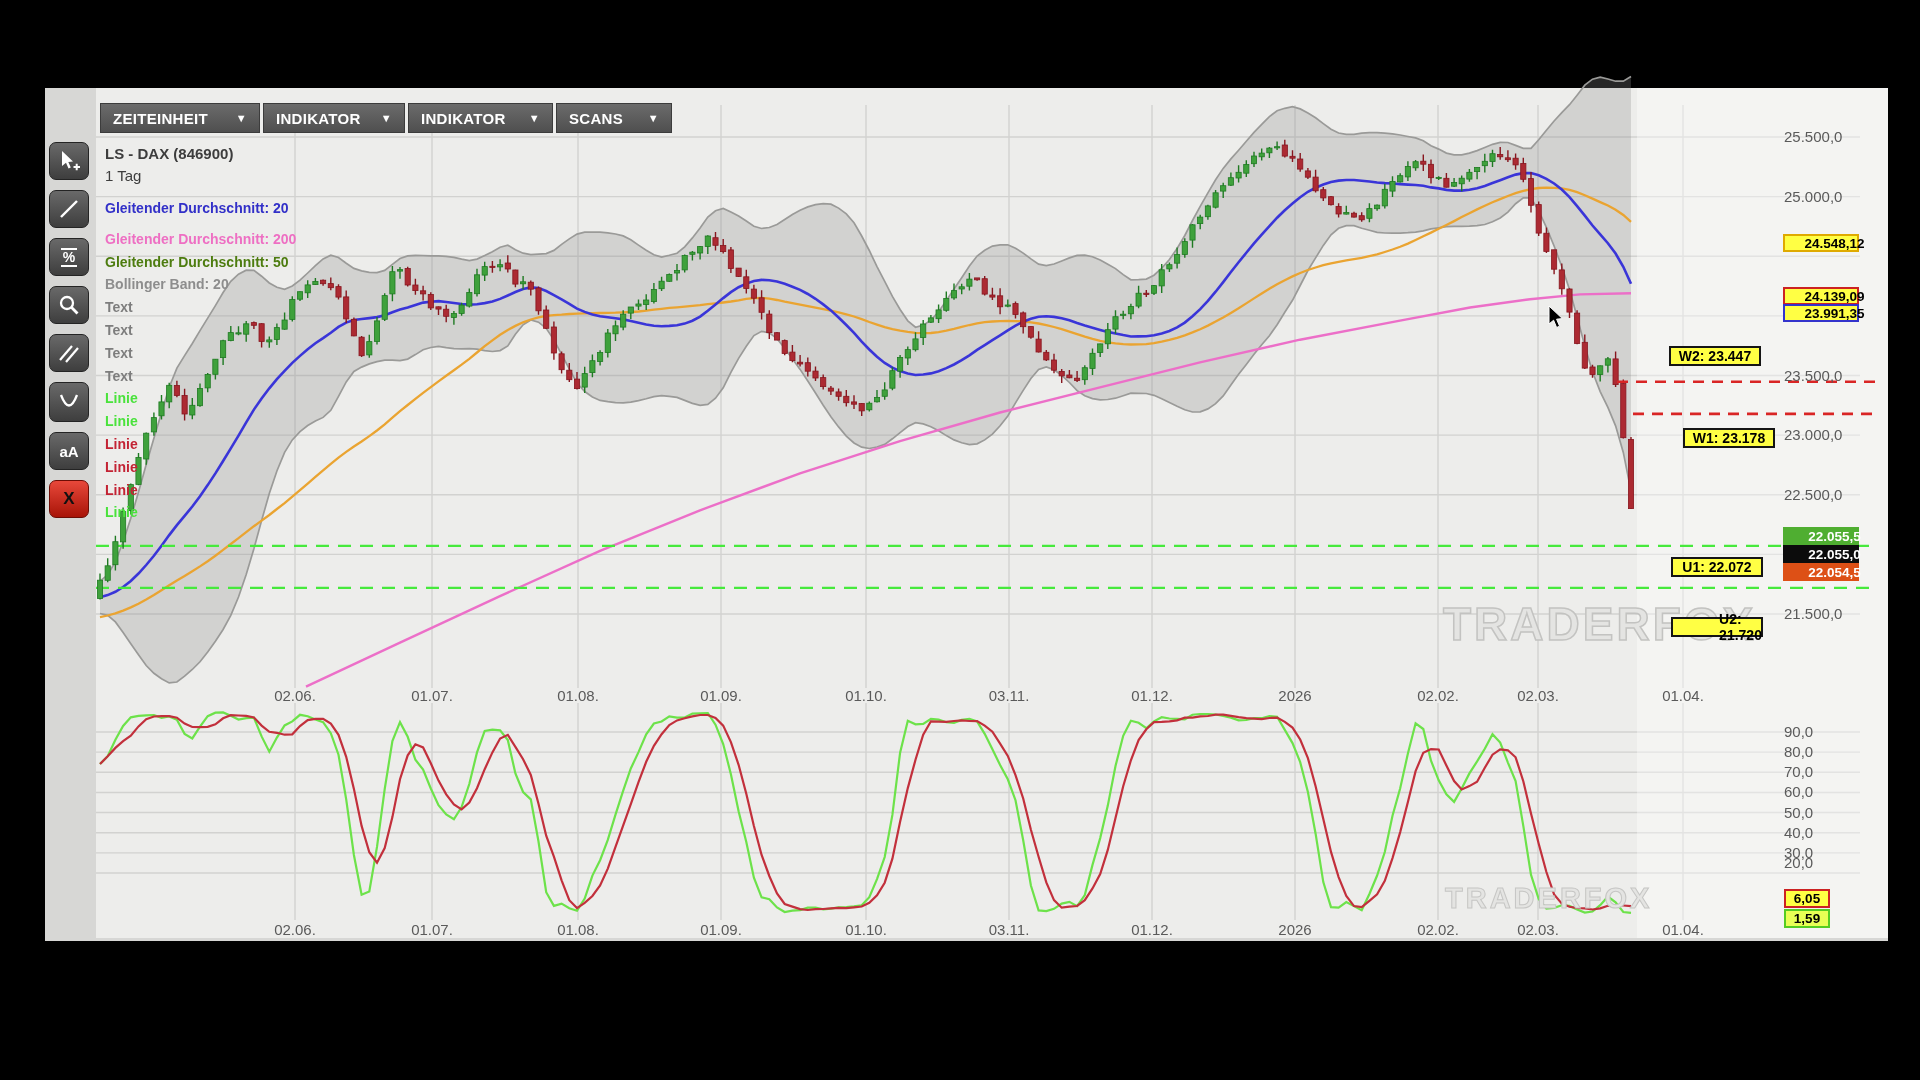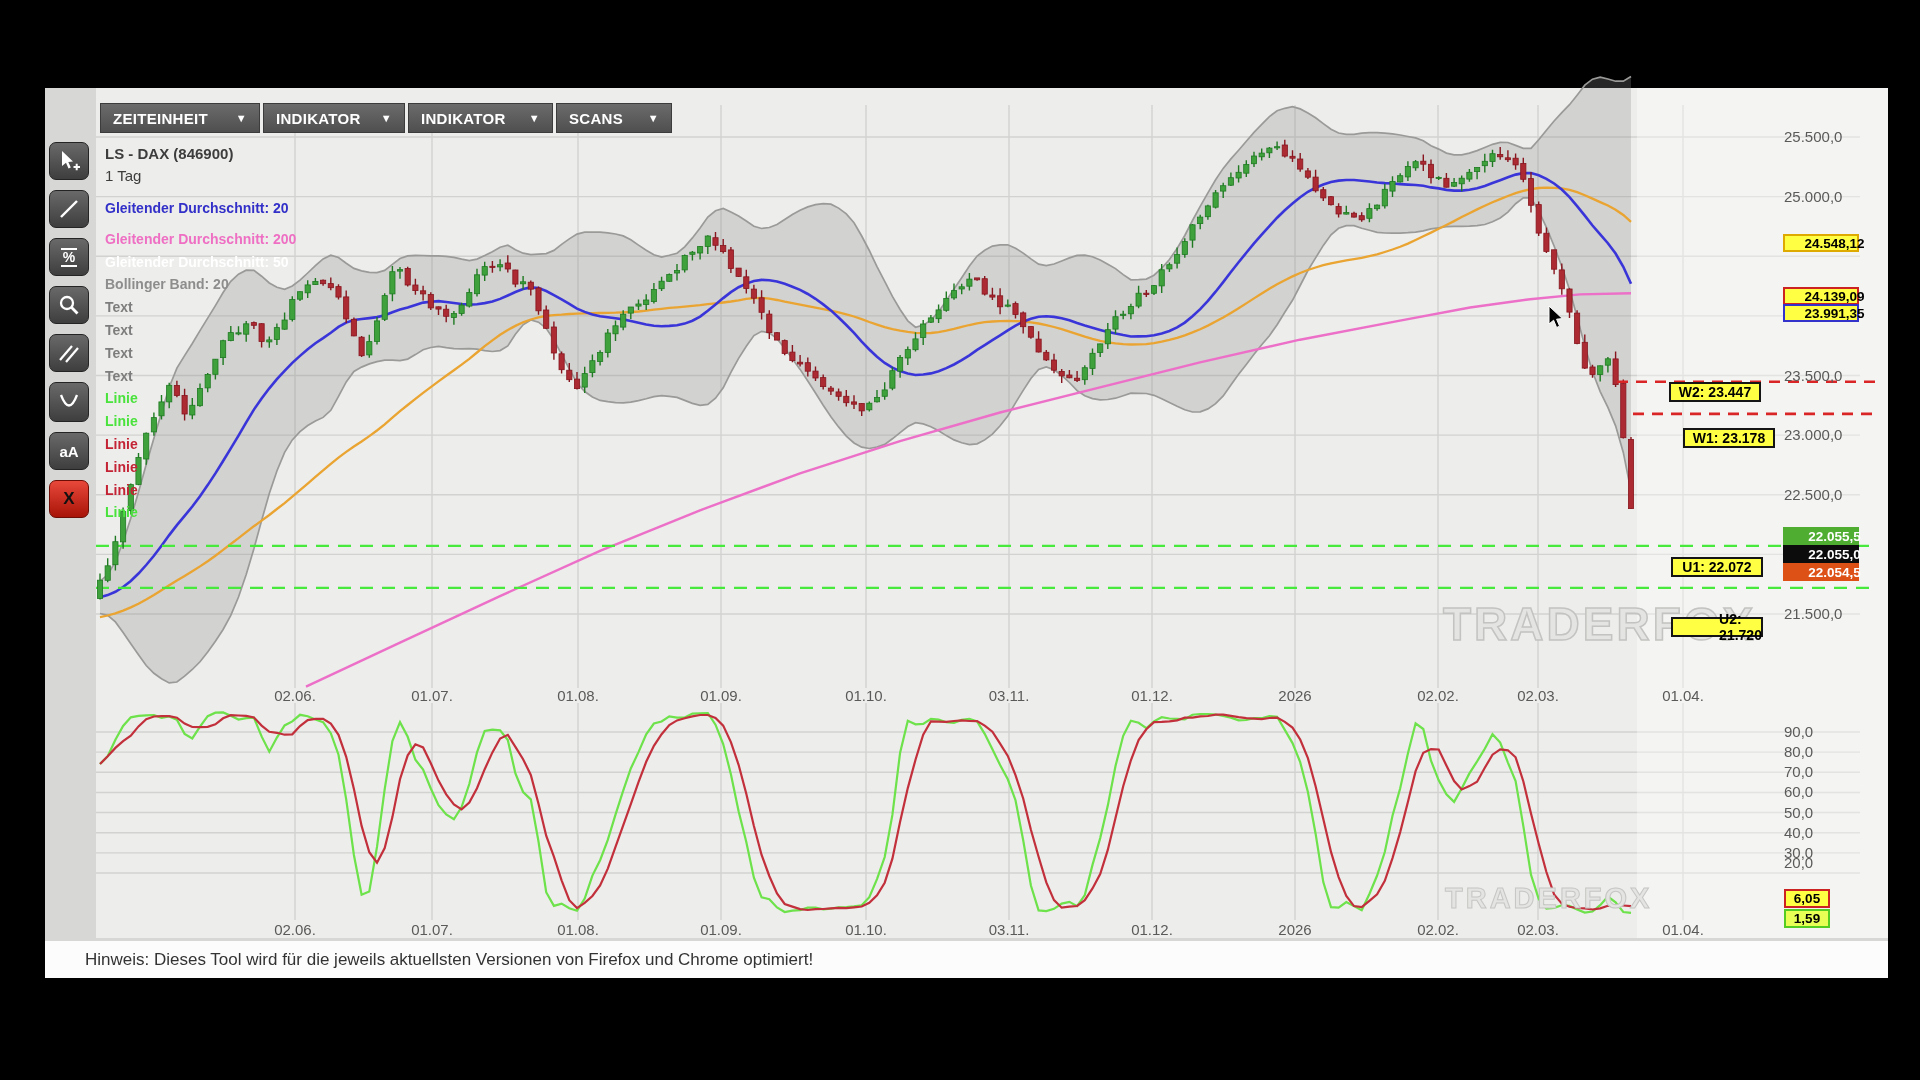--- a/index.html
+++ b/index.html
@@ -378,33 +378,30 @@
     <div class="tool-btn danger" style="top:480px">
       <span class="tool-glyph">X</span>
     </div>
 
     <div class="lg-title" style="top:145px">LS - DAX (846900)</div>
     <div class="lg-title" style="top:167px;font-weight:400">1 Tag</div>
 
     <div class="wm" style="left:1443px;top:597px;font-size:46px">TRADERFOX</div>
     <div class="wm" style="left:1445px;top:882px;font-size:29px;-webkit-text-stroke:1px #c6c6c4">TRADERFOX</div>
 
-    <div class="hintbar">
-      <span class="hint-text">Hinweis: Dieses Tool wird für die jeweils aktuellsten Versionen von Firefox und Chrome optimiert!</span>
-    </div>
 
     <svg id="cursor" width="22" height="24" viewBox="0 0 22 24" style="left: 1548px; top: 306px;">
       <path d="M1 0 L1 18 L5.6 14.2 L8.6 21.5 L11.6 20.2 L8.6 13.2 L14.4 12.6 Z" fill="#000" stroke="#fff" stroke-width="1"></path>
     </svg>
   </div>
 
   <div id="labels">
       <div class="lg-item" style="top: 200px; color: rgb(50, 48, 200);">Gleitender Durchschnitt: 20</div>
       <div class="lg-item" style="top: 231px; color: rgb(238, 111, 195);">Gleitender Durchschnitt: 200</div>
-      <div class="lg-item" style="top: 254px; color: #ffffff;">Gleitender Durchschnitt: 50</div>
+      <div class="lg-item" style="top: 254px; color: #4d7c0f;">Gleitender Durchschnitt: 50</div>
       <div class="lg-item" style="top: 276px; color: rgb(141, 141, 141);">Bollinger Band: 20</div>
       <div class="lg-item" style="top: 299px; color: rgb(125, 125, 125);">Text</div>
       <div class="lg-item" style="top: 322px; color: rgb(125, 125, 125);">Text</div>
       <div class="lg-item" style="top: 345px; color: rgb(125, 125, 125);">Text</div>
       <div class="lg-item" style="top: 368px; color: rgb(125, 125, 125);">Text</div>
       <div class="lg-item" style="top: 390px; color: rgb(74, 226, 60);">Linie</div>
       <div class="lg-item" style="top: 413px; color: rgb(74, 226, 60);">Linie</div>
       <div class="lg-item" style="top: 436px; color: rgb(195, 35, 52);">Linie</div>
       <div class="lg-item" style="top: 459px; color: rgb(195, 35, 52);">Linie</div>
       <div class="lg-item" style="top: 482px; color: rgb(195, 35, 52);">Linie</div>
@@ -414,21 +411,21 @@
       <div class="tick" style="top: 367px;">23.500,0</div>
       <div class="tick" style="top: 426px;">23.000,0</div>
       <div class="tick" style="top: 486px;">22.500,0</div>
       <div class="tick" style="top: 605px;">21.500,0</div>
       <div class="val-box" style="top: 234px; background: rgb(255, 255, 68); border: 2px solid rgb(223, 170, 0); color: rgb(0, 0, 0);">24.548,12</div>
       <div class="val-box" style="top: 287px; background: rgb(255, 255, 68); border: 2px solid rgb(204, 34, 34); color: rgb(0, 0, 0);">24.139,09</div>
       <div class="val-box" style="top: 304px; background: rgb(255, 255, 68); border: 2px solid rgb(51, 51, 204); color: rgb(0, 0, 0);">23.991,35</div>
       <div class="val-box" style="top: 527px; background: rgb(79, 174, 49); border: 2px solid rgb(79, 174, 49); color: rgb(255, 255, 255);">22.055,5</div>
       <div class="val-box" style="top: 545px; background: rgb(12, 12, 12); border: 2px solid rgb(12, 12, 12); color: rgb(255, 255, 255);">22.055,0</div>
       <div class="val-box" style="top: 563px; background: rgb(221, 80, 22); border: 2px solid rgb(221, 80, 22); color: rgb(255, 255, 255);">22.054,5</div>
-      <div class="mk-box" style="left: 1669px; top: 346px; margin-top: 36px;">W2: 23.447</div>
+      <div class="mk-box" style="left: 1669px; top: 346px;">W2: 23.447</div>
       <div class="mk-box" style="left: 1669px; top: 428px; margin-left: 14px;">W1: 23.178</div>
       <div class="mk-box" style="left: 1671px; top: 557px;">U1: 22.072</div>
       <div class="mk-box" style="left: 1671px; top: 617px; padding-left: 47px;">U2: 21.720</div>
       <div class="date-lb" style="left: 263px; top: 687px;">02.06.</div>
       <div class="date-lb" style="left: 263px; top: 921px;">02.06.</div>
       <div class="date-lb" style="left: 400px; top: 687px;">01.07.</div>
       <div class="date-lb" style="left: 400px; top: 921px;">01.07.</div>
       <div class="date-lb" style="left: 546px; top: 687px;">01.08.</div>
       <div class="date-lb" style="left: 546px; top: 921px;">01.08.</div>
       <div class="date-lb" style="left: 689px; top: 687px;">01.09.</div>

